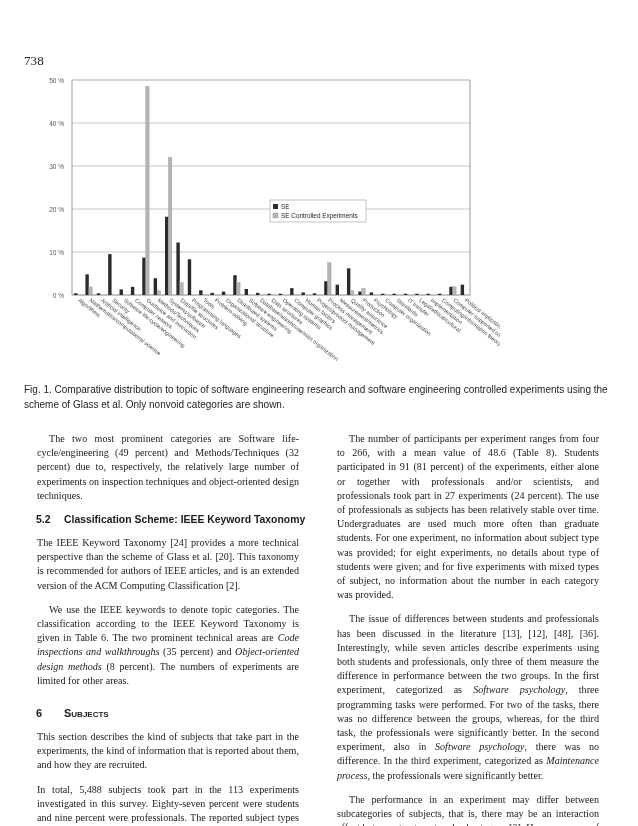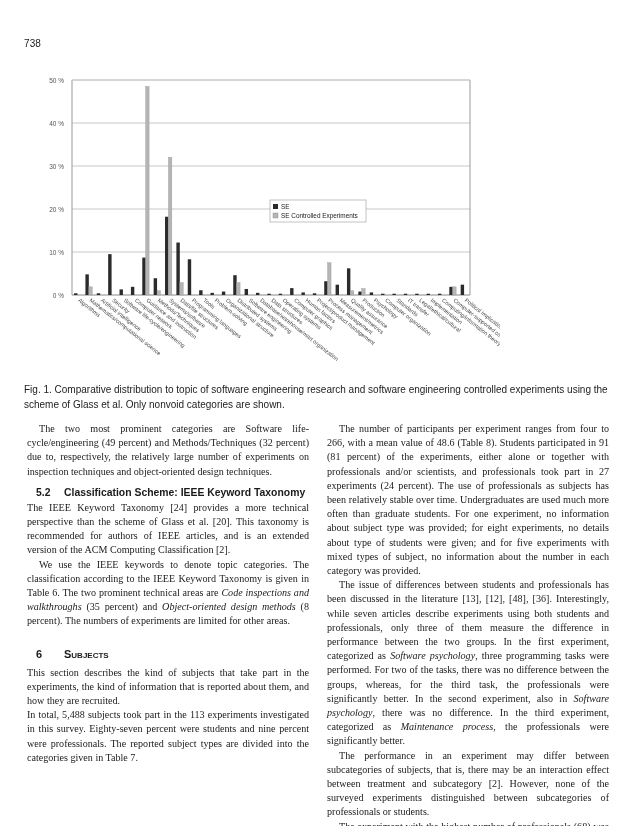--- a/index.html
+++ b/index.html
@@ -1,26 +1,26 @@
 <!DOCTYPE html>
 <html><head>
 <meta charset="utf-8">
 <style>
   html, body { margin: 0; padding: 0; background: #ffffff; }
   body { width: 638px; height: 826px; position: relative; overflow: hidden; font-family: "Liberation Serif", serif; color: #1a1a1a; }
-  .running-head { position: absolute; top: 38px; left: 24px; right: 60px; height: 12px; font-family: Liberation Sans, sans-serif; font-size: 10px; letter-spacing: 0.1px; color: #222; }
+  .running-head { position: absolute; top: 53px; left: 24px; right: 60px; height: 12px; font-family: Liberation Serif, serif; font-size: 13px; letter-spacing: 0.1px; color: #222; }
   .running-head .pg { position: absolute; left: 0; top: 0; }
   .running-head .jn { position: absolute; right: 0; top: 0; }
   #figure { position: absolute; left: 30px; top: 72px; width: 470px; height: 300px; }
   #figure svg { width: 470px; height: 300px; display: block; }
   .caption { position: absolute; top: 382px; left: 24px; width: 590px; font-family: "Liberation Sans", sans-serif; font-size: 10px; line-height: 15px; color: #222; }
   .col { position: absolute; top: 422px; width: 282px; font-size: 10.1px; line-height: 14.2px; text-align: justify; }
   .col.left { left: 27px; }
   .col.right { left: 327px; }
-  .col p { margin: 0; }
+  .col p { margin: 10px; }
   .col p.ind { text-indent: 12px; }
   .sec-h { font-family: "Liberation Sans", sans-serif; font-weight: bold; font-size: 10.4px; line-height: 13px; margin: 7px 0 2px 9px; display: flex; text-align: left; }
   .sec-h .num { width: 28px; flex: none; }
   .sec-h.major { margin-top: 19px; margin-bottom: 5px; font-size: 11px; }
   .sc { font-variant: small-caps; }
   em { font-style: italic; }
 </style>
 </head>
 <body>
 

